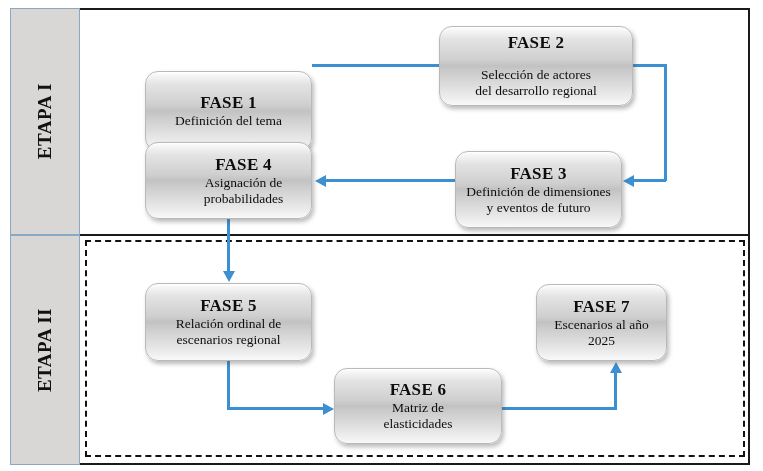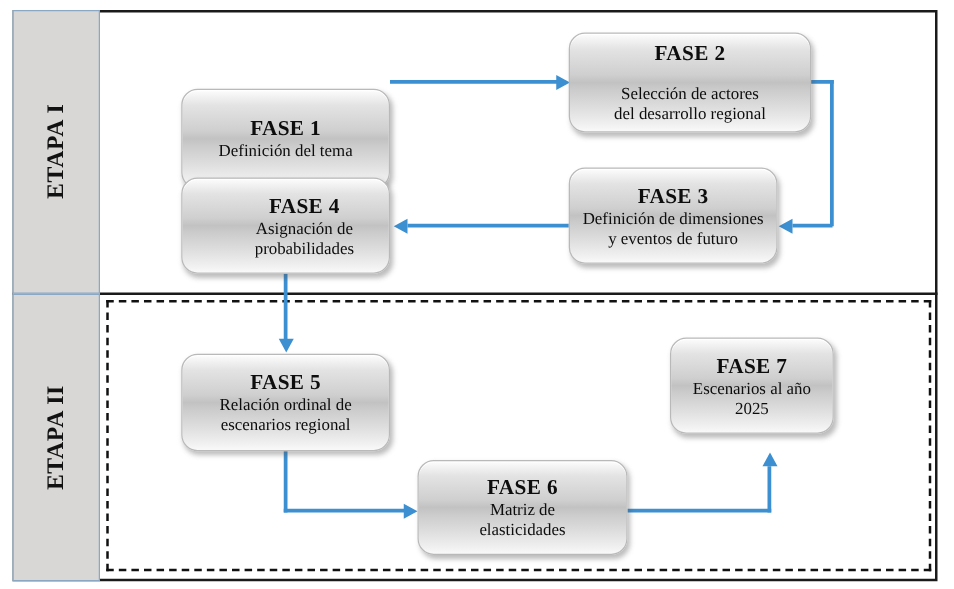--- a/index.html
+++ b/index.html
@@ -170,29 +170,29 @@
     <span class="stage-label">ETAPA II</span>
   </div>
 
   <div class="phase-box" style="left:145px; top:26px; width:167px; height:80px;margin-top:45px;">
     <div class="phase-title">FASE 1</div>
     <div class="phase-desc">
       <span>Definición del tema</span>
     </div>
   </div>
 
-  <div class="phase-box" style="left:455px; top:26px; width:194px; height:80px;gap:14px;">
+  <div class="phase-box" style="left:439px; top:26px; width:194px; height:80px;gap:14px;">
     <div class="phase-title">FASE 2</div>
     <div class="phase-desc">
       <span>Selección de actores</span><br>
       <span>del desarrollo regional</span>
     </div>
   </div>
 
-  <div class="phase-box" style="left:455px; top:134px; width:167px; height:77px;">
+  <div class="phase-box" style="left:455px; top:151px; width:167px; height:77px;">
     <div class="phase-title">FASE 3</div>
     <div class="phase-desc">
       <span>Definición de dimensiones</span><br>
       <span>y eventos de futuro</span>
     </div>
   </div>
 
   <div class="phase-box" style="left:145px; top:142px; width:167px; height:77px;padding-left:36px;">
     <div class="phase-title">FASE 4</div>
     <div class="phase-desc">
@@ -210,21 +210,21 @@
   </div>
 
   <div class="phase-box" style="left:334px; top:368px; width:168px; height:76px;">
     <div class="phase-title">FASE 6</div>
     <div class="phase-desc">
       <span>Matriz de</span><br>
       <span>elasticidades</span>
     </div>
   </div>
 
-  <div class="phase-box" style="left:536px; top:270px; width:131px; height:77px;">
+  <div class="phase-box" style="left:536px; top:284px; width:131px; height:77px;">
     <div class="phase-title">FASE 7</div>
     <div class="phase-desc">
       <span>Escenarios al año</span><br>
       <span>2025</span>
     </div>
   </div>
 
   <div class="conn h" style="left:312px; top:64px; width:135px;"></div>
   <div class="arrow right" style="left:445px; top:59.5px;"></div>
 

